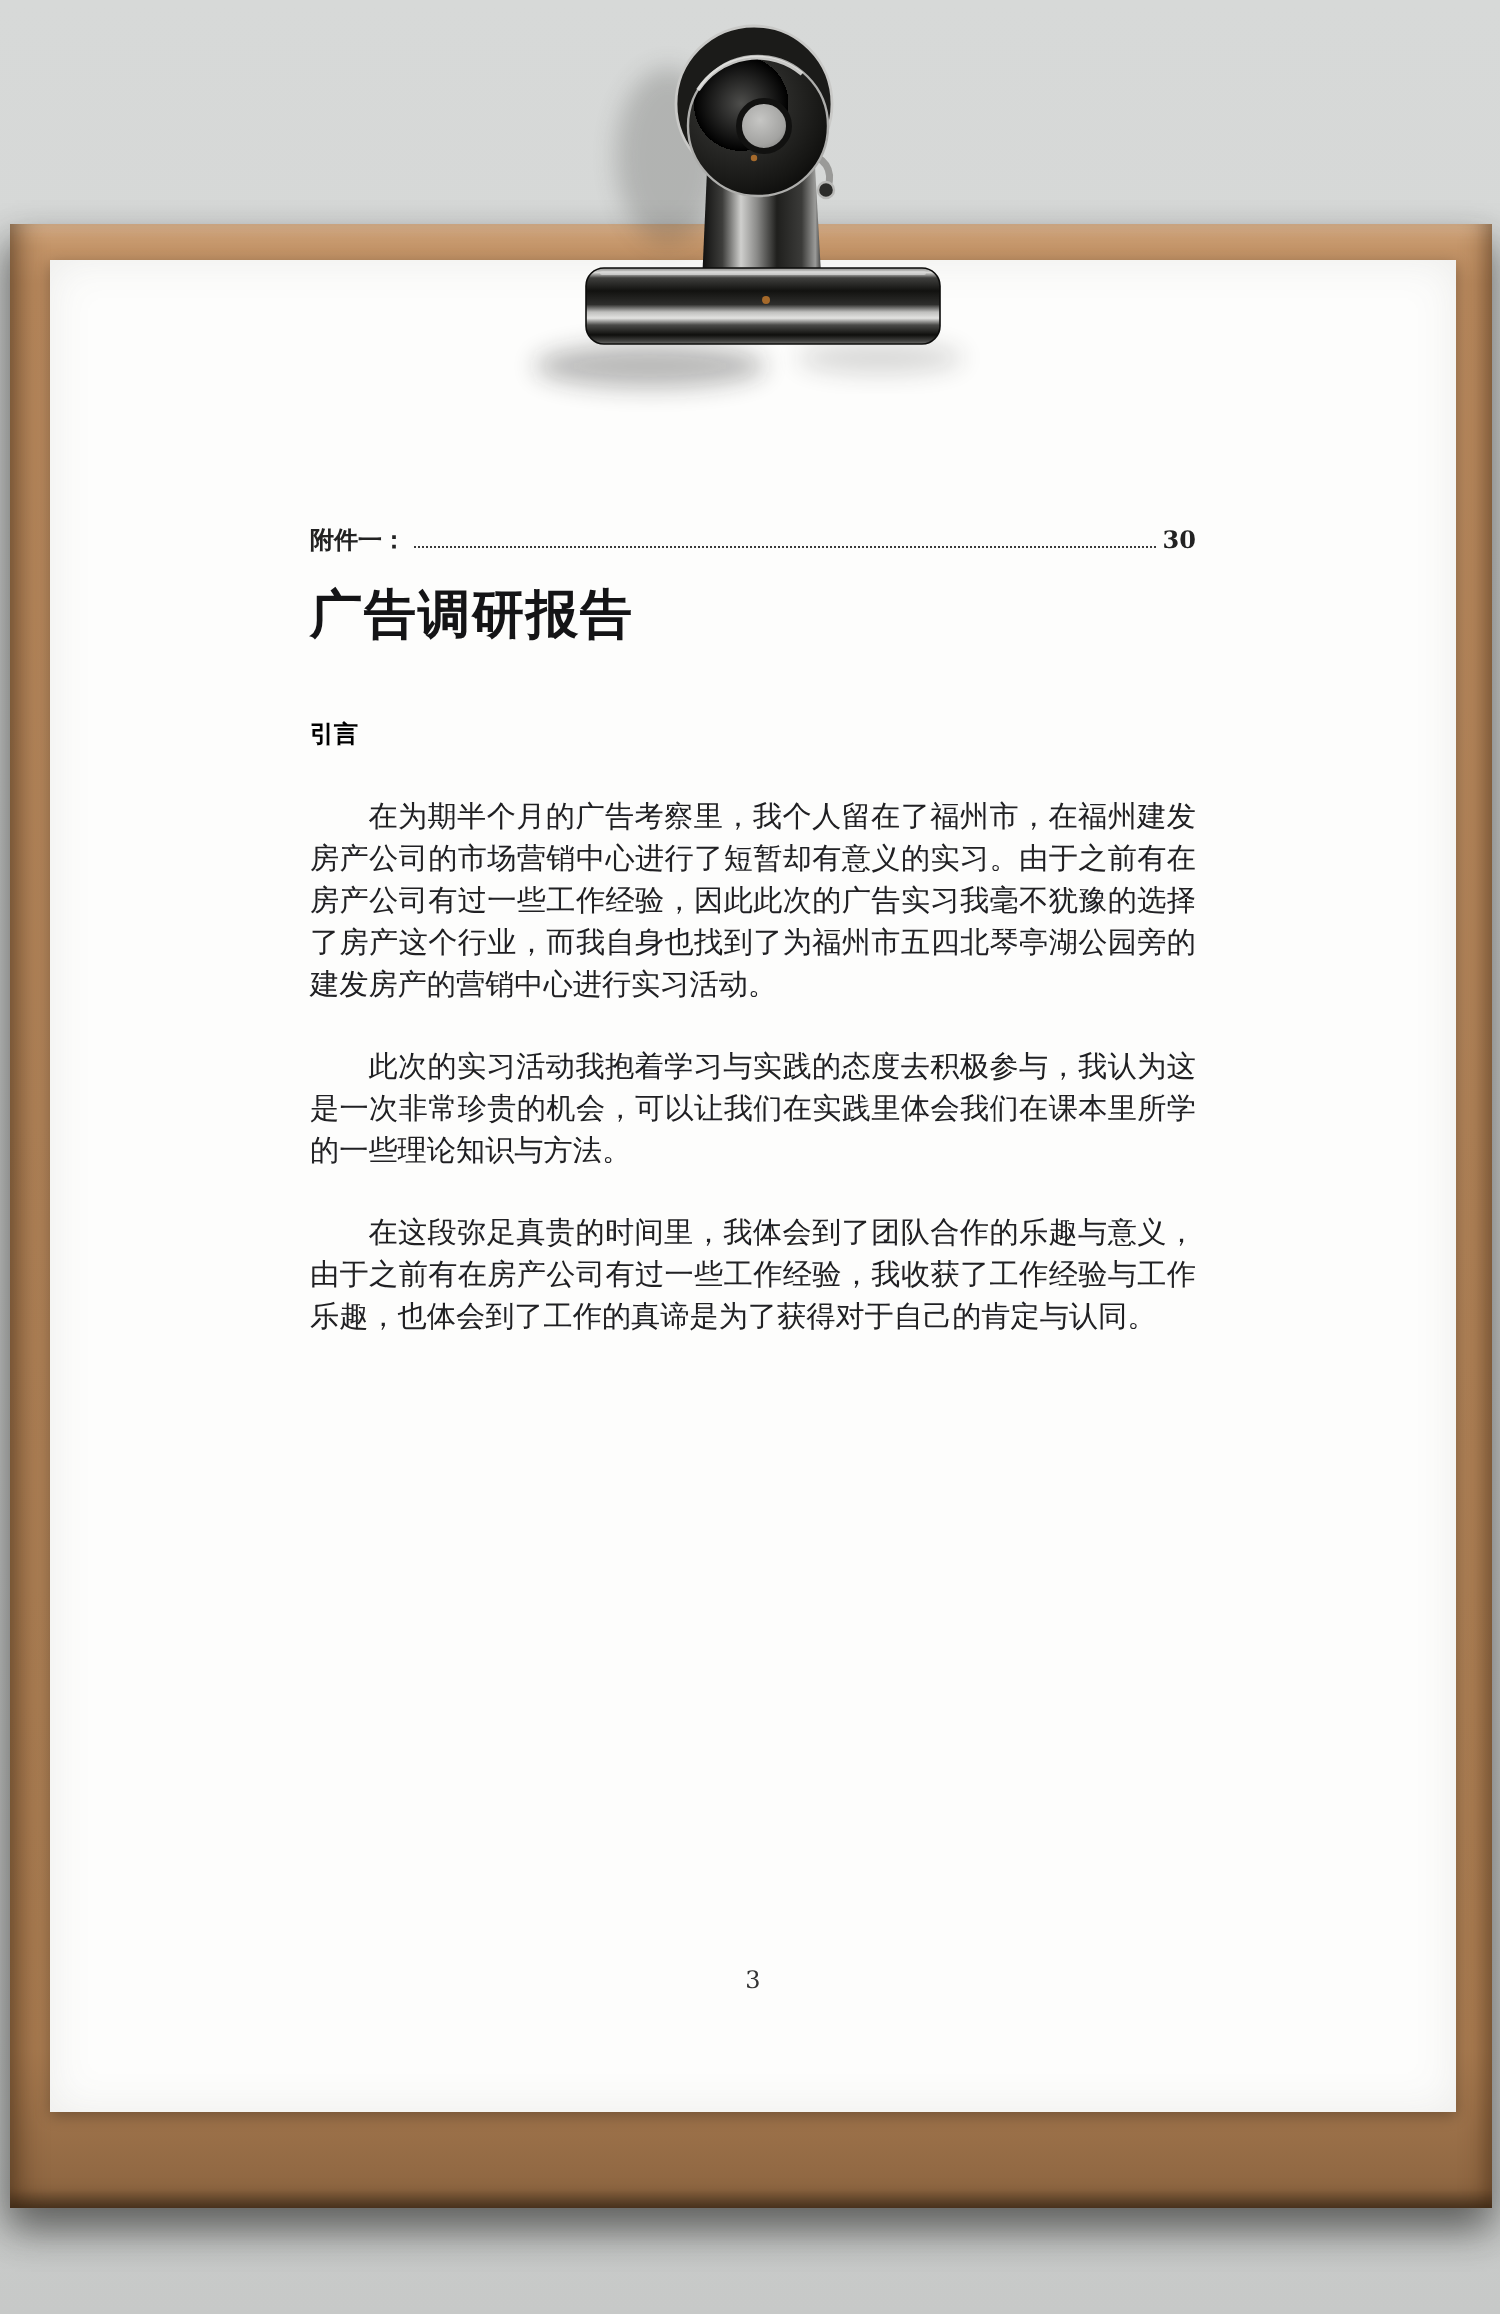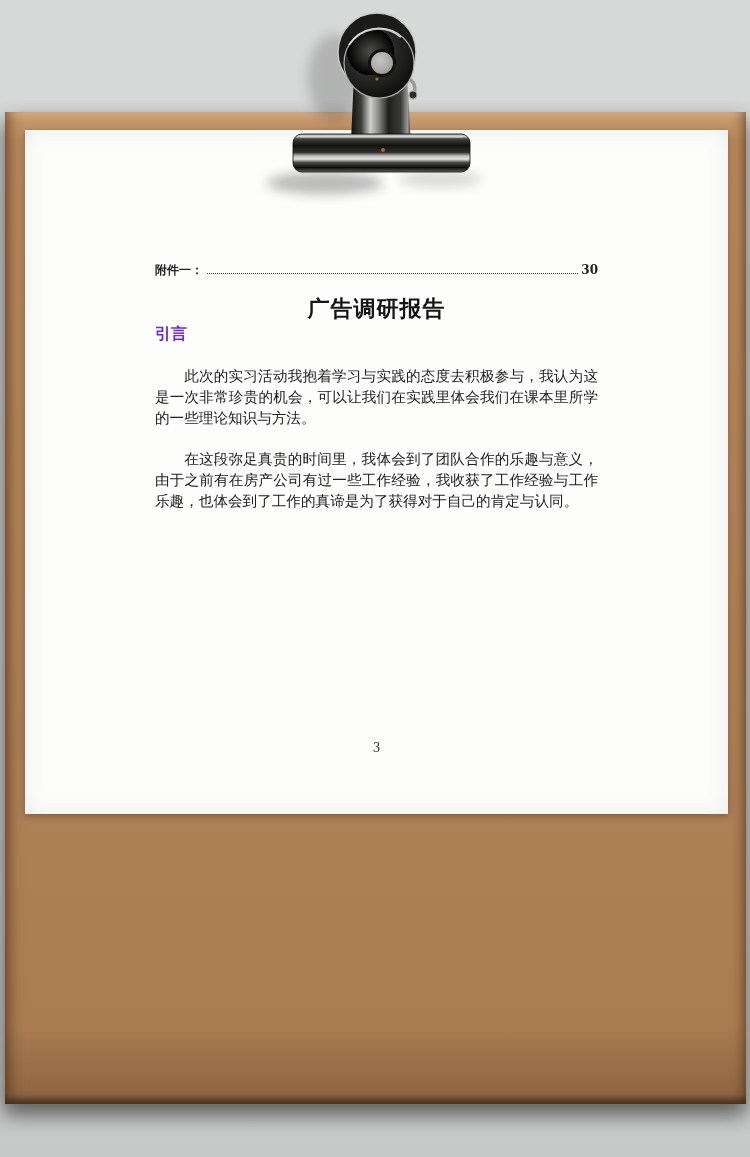--- a/index.html
+++ b/index.html
@@ -19,31 +19,31 @@
       inset 12px 0 14px -8px rgba(55,32,12,.55),
       inset -10px 0 12px -7px rgba(55,32,12,.50),
       inset 0 10px 10px -8px rgba(255,235,210,.55),
       inset 0 -8px 10px -5px rgba(30,20,10,.55),
       -4px 10px 18px rgba(40,40,38,.45),
       4px 10px 18px rgba(40,40,38,.35);
   }
 
   
   .paper {
-    position:absolute; left:20px; top:18px; width:703px; height:684px;
+    position:absolute; left:20px; top:18px; width:703px; height:926px;
     background:#fdfdfc;
     box-shadow:0 2px 7px rgba(0,0,0,.28), inset 0 0 22px rgba(90,85,75,.10);
   }
   .doc { position:relative; width:100%; height:100%; padding:132px 130px 0 130px; color:#1c1c1e; }
 
   .attach { display:flex; align-items:baseline; font-size:12px; font-weight:bold; line-height:15px; color:#222; }
   .attach .leader { flex:1; border-bottom:1.6px dotted #3a3a3a; margin:0 3px 3px 4px; height:12px; }
 
-  .title { font-size:22px; font-weight:bold; text-align:center; line-height:30px; margin-top:15px; letter-spacing:1px; color:#141416; }
-  .section { font-size:16px; font-weight:bold; line-height:22px; color:#6d28d9; }
+  .title { font-size:26px; font-weight:bold; text-align:left; line-height:30px; margin-top:15px; letter-spacing:1px; color:#141416; }
+  .section { font-size:12px; font-weight:bold; line-height:22px; margin-top:33px; color:#000000; }
 
   .body-text p {
     font-size:14.6px; line-height:21px; margin-top:20px;
     text-align:justify; text-indent:2em; color:#202023;
   }
   .page-num { position:absolute; bottom:58px; left:0; right:0; text-align:center; font-size:12px; line-height:15px; color:#333; }
 
   .clip-svg { position:absolute; left:240px; top:6px; width:280px; height:200px; }
 </style>
 </head>
@@ -60,20 +60,21 @@
           <span>附件一：</span>
           <span class="leader"></span>
           <span>30</span>
         </div>
 
         <div class="title">广告调研报告</div>
 
         <div class="section">引言</div>
 
         <div class="body-text">
+          <p>在为期半个月的广告考察里，我个人留在了福州市，在福州建发房产公司的市场营销中心进行了短暂却有意义的实习。由于之前有在房产公司有过一些工作经验，因此此次的广告实习我毫不犹豫的选择了房产这个行业，而我自身也找到了为福州市五四北琴亭湖公园旁的建发房产的营销中心进行实习活动。</p>
           <p>此次的实习活动我抱着学习与实践的态度去积极参与，我认为这是一次非常珍贵的机会，可以让我们在实践里体会我们在课本里所学的一些理论知识与方法。</p>
           <p>在这段弥足真贵的时间里，我体会到了团队合作的乐趣与意义，由于之前有在房产公司有过一些工作经验，我收获了工作经验与工作乐趣，也体会到了工作的真谛是为了获得对于自己的肯定与认同。</p>
         </div>
 
         <div class="page-num">3</div>
 
       </div>
     </div>
   </div>
 

